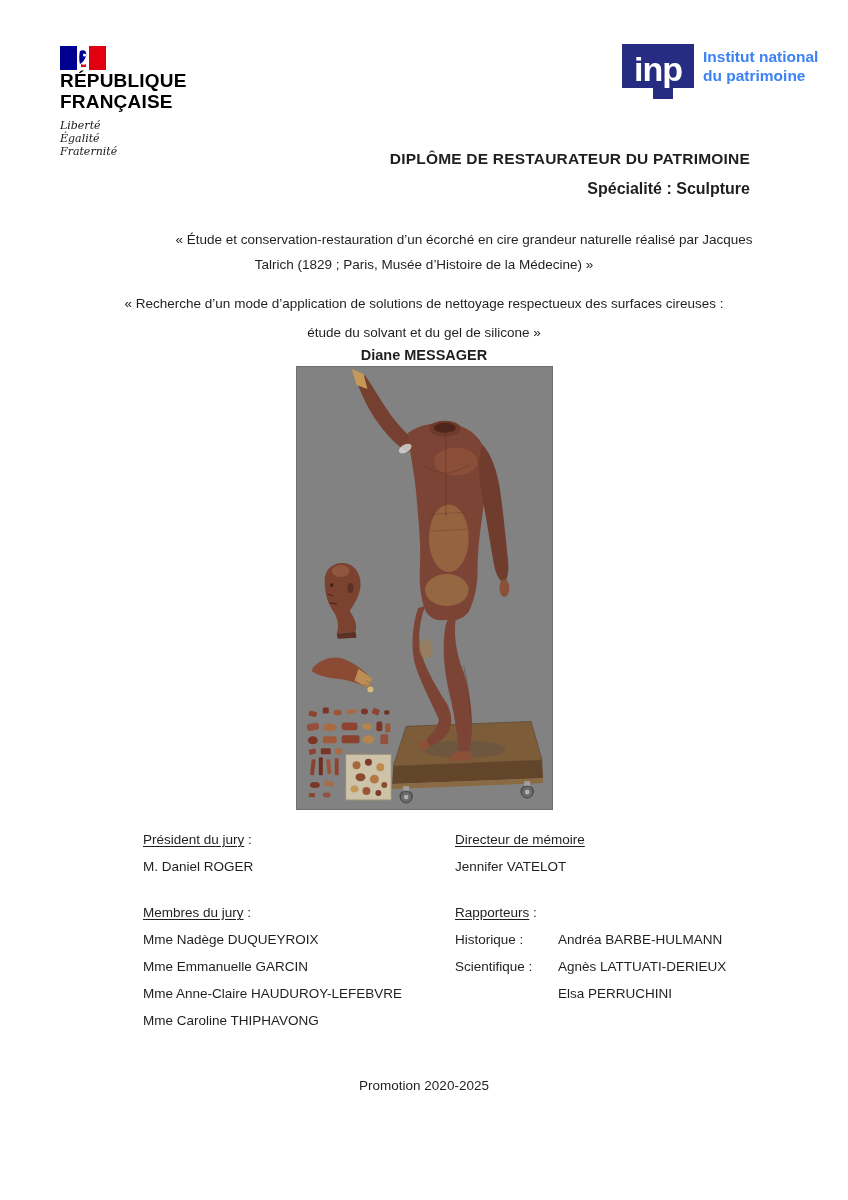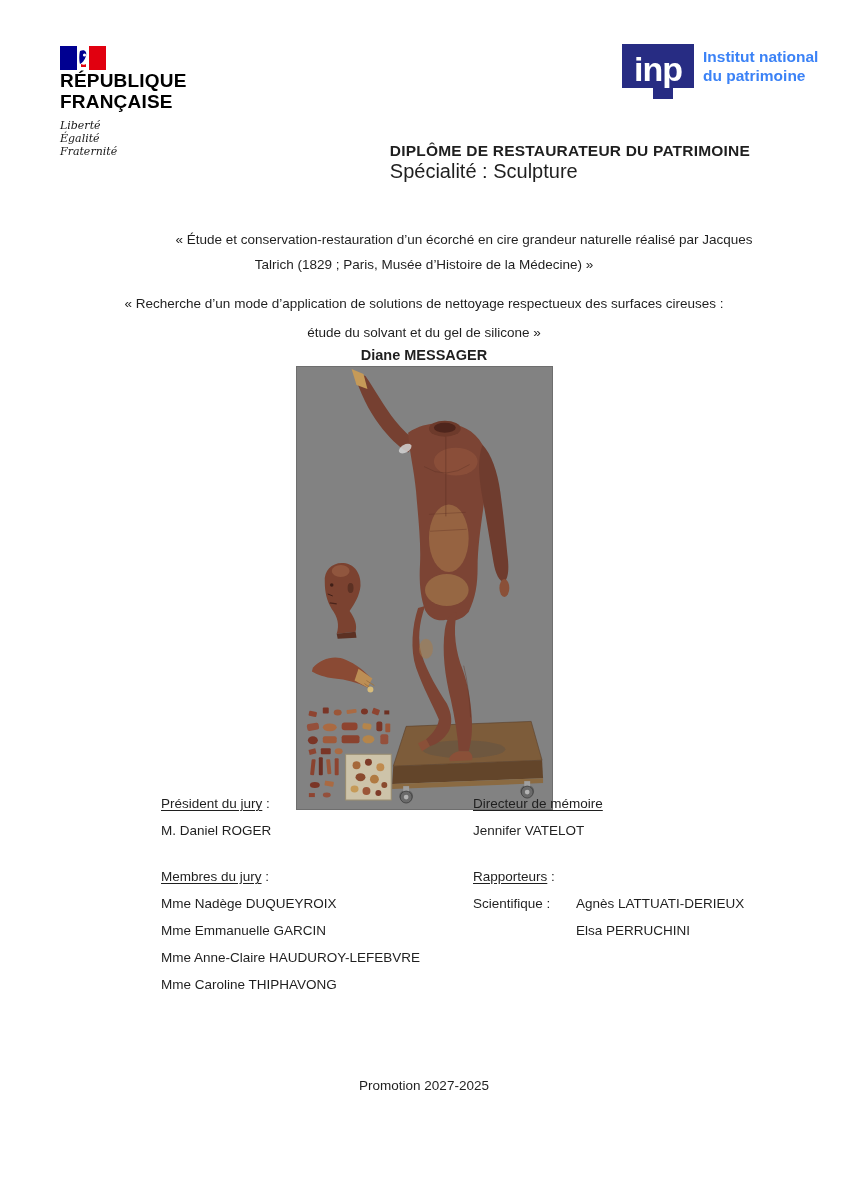--- a/index.html
+++ b/index.html
@@ -12,36 +12,36 @@
   .rf-logo { position:absolute; left:60px; top:46px; }
   .rf-flag { display:block; }
   .rf-name { font-weight:bold; font-size:19px; line-height:21px; color:#000; letter-spacing:0.2px; }
   .rf-motto { font-family:"DejaVu Serif", serif; font-style:italic; font-size:11px; line-height:13px; color:#151515; margin-top:7px; }
 
   
   .inp-logo { position:absolute; left:598px; top:44px; display:flex; align-items:flex-start;padding-left:24px; }
   .inp-name { margin-left:9px; margin-top:3px; font-size:15.5px; line-height:19px; font-weight:bold; color:#3b82f6; }
 
   
-  .title-block { position:absolute; top:142px; right:98px; text-align:left; }
+  .title-block { position:absolute; top:150px; right:98px; text-align:right; }
   .title-line1 { font-size:15.5px; font-weight:bold; letter-spacing:0.2px; }
-  .title-line2 { font-size:20px; font-weight:normal; }
+  .title-line2 { font-size:16px; font-weight:bold; margin-top:12px; }
 
   
   .cline { position:absolute; left:0; width:848px; text-align:center; font-size:13.5px; line-height:18px; }
   .q1l1 { top:231px;margin-left:40px; } .q1l2 { top:256px; }
   .q2l1 { top:295px; } .q2l2 { top:324px; }
   .author { top:346px; font-size:14.5px; font-weight:bold; }
 
   
   .photo { position:absolute; left:296px; top:366px; width:257px; height:444px; box-sizing:border-box; border:1px solid #6e6e6e; }
   .photo svg { display:block; width:100%; height:100%; }
 
   
-  .jury-col { position:absolute; top:790px; font-size:13.5px;margin-left:18px; }
+  .jury-col { position:absolute; top:826px; font-size:13.5px; }
   .jury-left { left:143px; width:300px; }
   .jury-right { left:455px; width:340px; }
   .jrow { height:27px; line-height:27px; white-space:pre; }
   .jgap { height:19px; }
   .ul { text-decoration:underline; text-underline-offset:2px; }
   .rap-label { display:inline-block; width:103px; }
 
   
   .promotion { position:absolute; top:1076px; left:0; width:848px; height:20px; line-height:20px; text-align:center; font-size:13.5px; }
 </style>
@@ -218,19 +218,20 @@
     <div class="jrow">Mme Emmanuelle GARCIN</div>
     <div class="jrow">Mme Anne-Claire HAUDUROY-LEFEBVRE</div>
     <div class="jrow">Mme Caroline THIPHAVONG</div>
   </div>
 
   <div class="jury-col jury-right">
     <div class="jrow"><span class="ul">Directeur de mémoire</span></div>
     <div class="jrow">Jennifer VATELOT</div>
     <div class="jgap"></div>
     <div class="jrow"><span class="ul">Rapporteurs</span><span> :</span></div>
+    <div class="jrow"><span class="rap-label">Historique :</span><span>Andréa BARBE-HULMANN</span></div>
     <div class="jrow"><span class="rap-label">Scientifique :</span><span>Agnès LATTUATI-DERIEUX</span></div>
     <div class="jrow"><span class="rap-label"></span><span>Elsa PERRUCHINI</span></div>
   </div>
 
-  <div class="promotion">Promotion 2027-2025</div>
+  <div class="promotion">Promotion 2020-2025</div>
 
 </div>
 
 </body></html>

